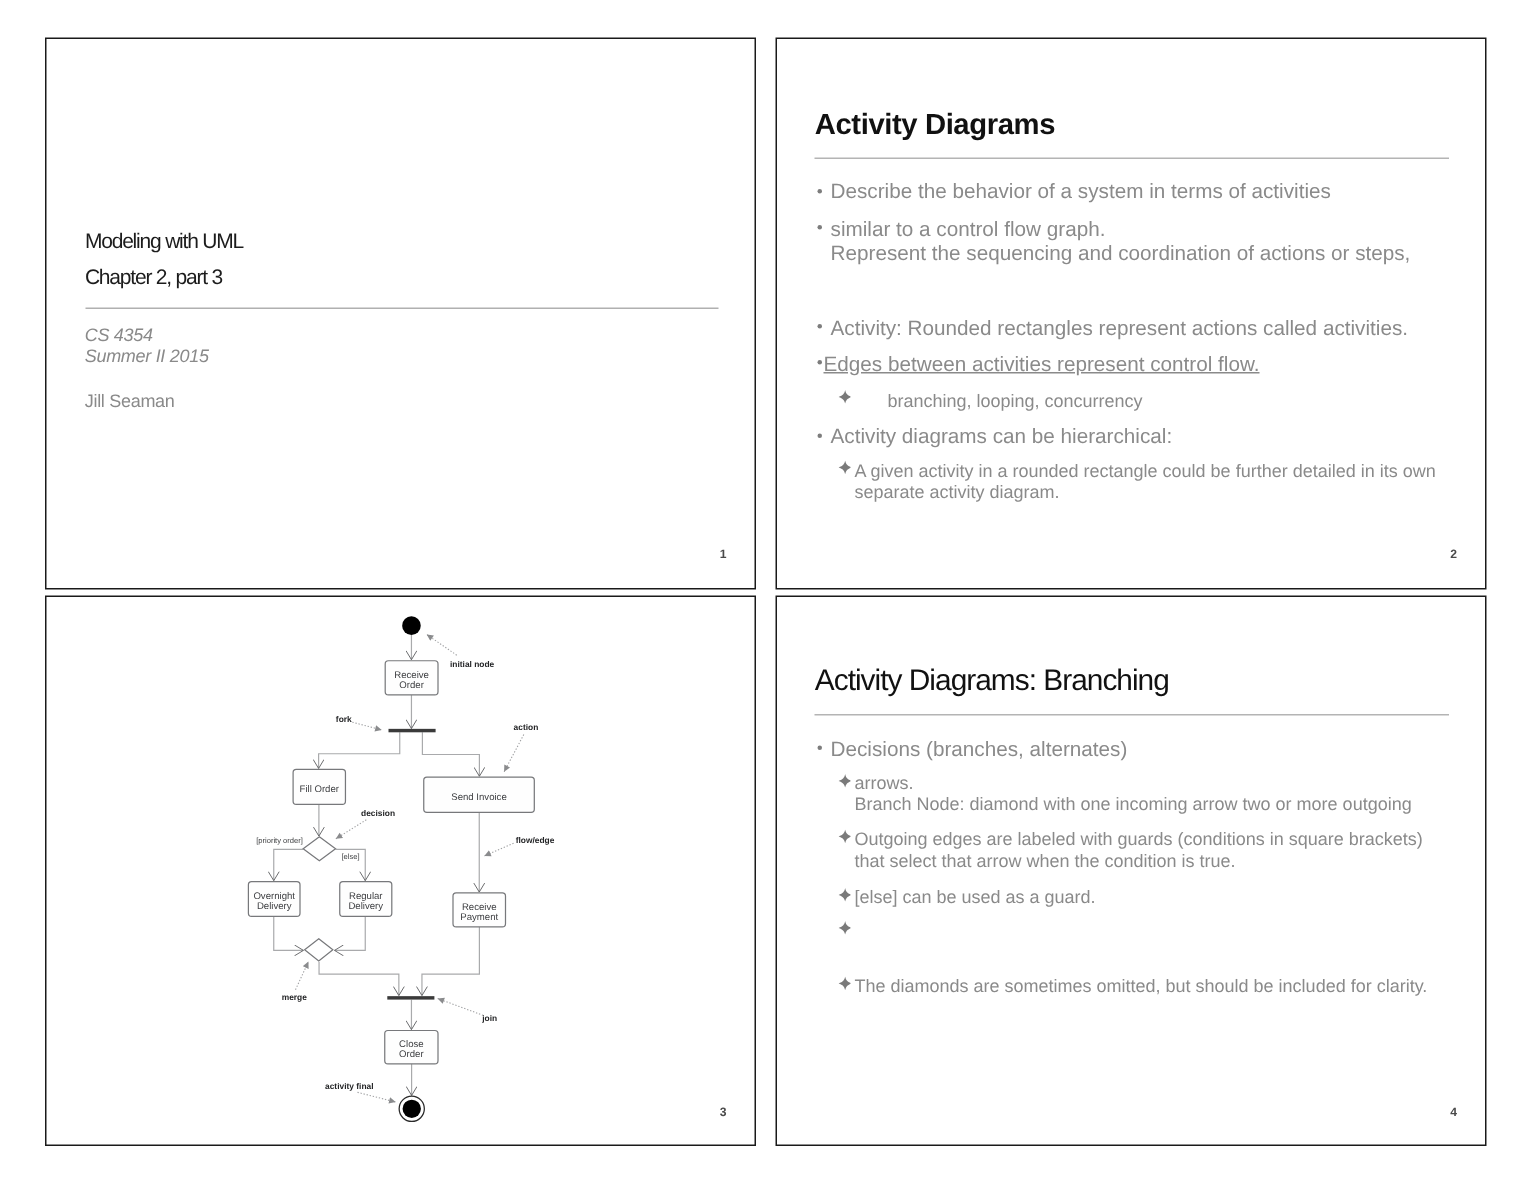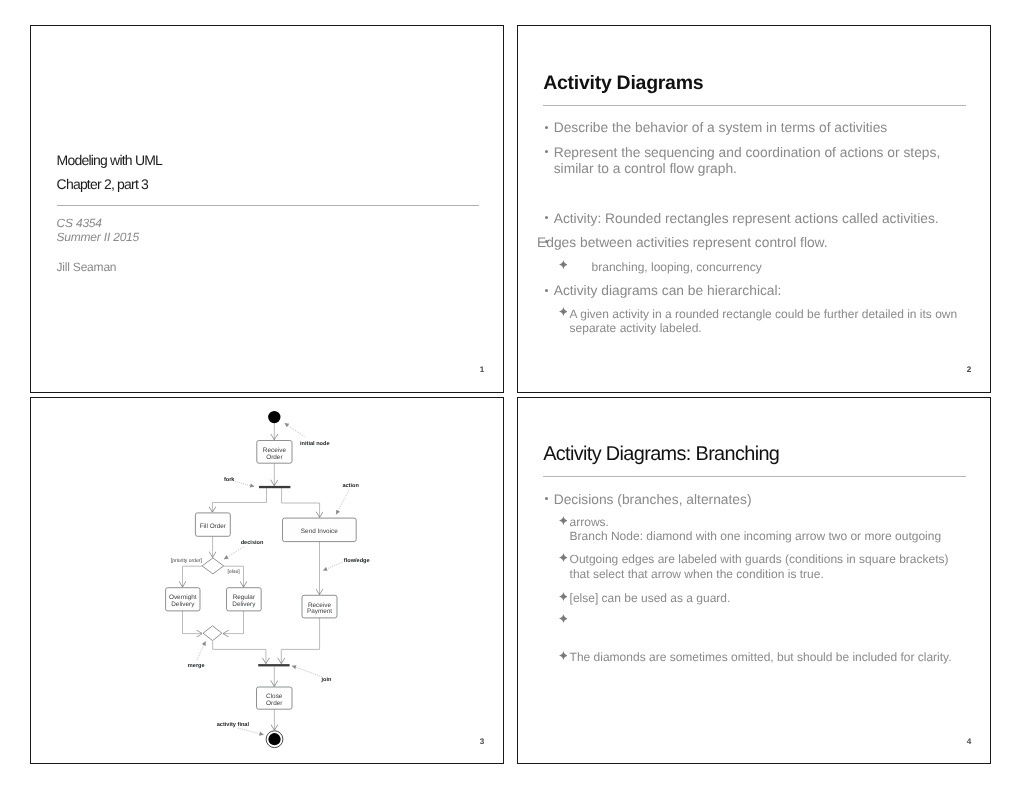--- a/index.html
+++ b/index.html
@@ -74,29 +74,29 @@
   <div class="slide" id="slide2">
     <div class="s-title s-title-bold">Activity Diagrams</div>
     <div class="s-rule"></div>
     <div class="body" id="s2body">
         <div class="mk mk1" title="·" style="left: 26.6px; top: 99.6px;"></div>
         <div class="bl bl1" style="left: 35.7px; top: 94.1px;">
           <div>Describe the behavior of a system in terms of activities</div>
         </div>
         <div class="mk mk1" title="·" style="left: 26.6px; top: 124.4px;"></div>
         <div class="bl bl1" style="left: 35.7px; top: 118.9px;">
+          <div>similar to a control flow graph.</div>
           <div>Represent the sequencing and coordination of actions or steps,</div>
-          <div>similar to a control flow graph.</div>
         </div>
         <div class="mk mk1" title="·" style="left: 26.6px; top: 190.2px;"></div>
         <div class="bl bl1" style="left: 35.7px; top: 184.7px;">
           <div>Activity: Rounded rectangles represent actions called activities.</div>
         </div>
         <div class="mk mk1" title="·" style="left: 26.6px; top: 214.3px;"></div>
-        <div class="bl bl1" style="left: 19px; top: 208.8px;">
+        <div class="bl bl1" style="left: 31px; top: 208.8px; text-decoration: underline;">
           <div>Edges between activities represent control flow.</div>
         </div>
         <div class="mk mk2" title="✦" style="left: 40.6px; top: 234.3px;">
           <svg viewBox="0 0 89 92" width="8.9" height="9.2" aria-hidden="true">
             <path d="M44.5 0 C49.5 24 58 36 89 46 C58 56 49.5 68 44.5 92 C39.5 68 31 56 0 46 C31 36 39.5 24 44.5 0 Z" fill="#7a7a7a"></path>
           </svg>
         </div>
         <div class="bl bl2" style="left: 51.6px; top: 233.8px; padding-left: 22px;">
           <div>branching, looping, concurrency</div>
         </div>
@@ -104,21 +104,21 @@
         <div class="bl bl1" style="left: 35.7px; top: 257.3px;">
           <div>Activity diagrams can be hierarchical:</div>
         </div>
         <div class="mk mk2" title="✦" style="left: 40.6px; top: 281.1px;">
           <svg viewBox="0 0 89 92" width="8.9" height="9.2" aria-hidden="true">
             <path d="M44.5 0 C49.5 24 58 36 89 46 C58 56 49.5 68 44.5 92 C39.5 68 31 56 0 46 C31 36 39.5 24 44.5 0 Z" fill="#7a7a7a"></path>
           </svg>
         </div>
         <div class="bl bl2" style="left: 51.6px; top: 280.6px;">
           <div>A given activity in a rounded rectangle could be further detailed in its own</div>
-          <div>separate activity labeled.</div>
+          <div>separate activity diagram.</div>
         </div>
       </div>
     <div class="pagenum">2</div>
   </div>
 
   <div class="slide" id="slide3">
     <svg id="uml" viewBox="30 396.5 473.5 367.5" width="473.5" height="367.5" preserveAspectRatio="none" xmlns="http://www.w3.org/2000/svg">
       <defs>
         <marker id="ah" viewBox="0 0 10 12" refX="9.7" refY="6" markerWidth="6.4" markerHeight="7.7" orient="auto-start-reverse" markerUnits="userSpaceOnUse">
           <path d="M0.35 0.35 L9.7 6 L0.35 11.65" fill="none" stroke="#5d5e61" stroke-width="0.95" stroke-linecap="butt" stroke-linejoin="miter"></path>

